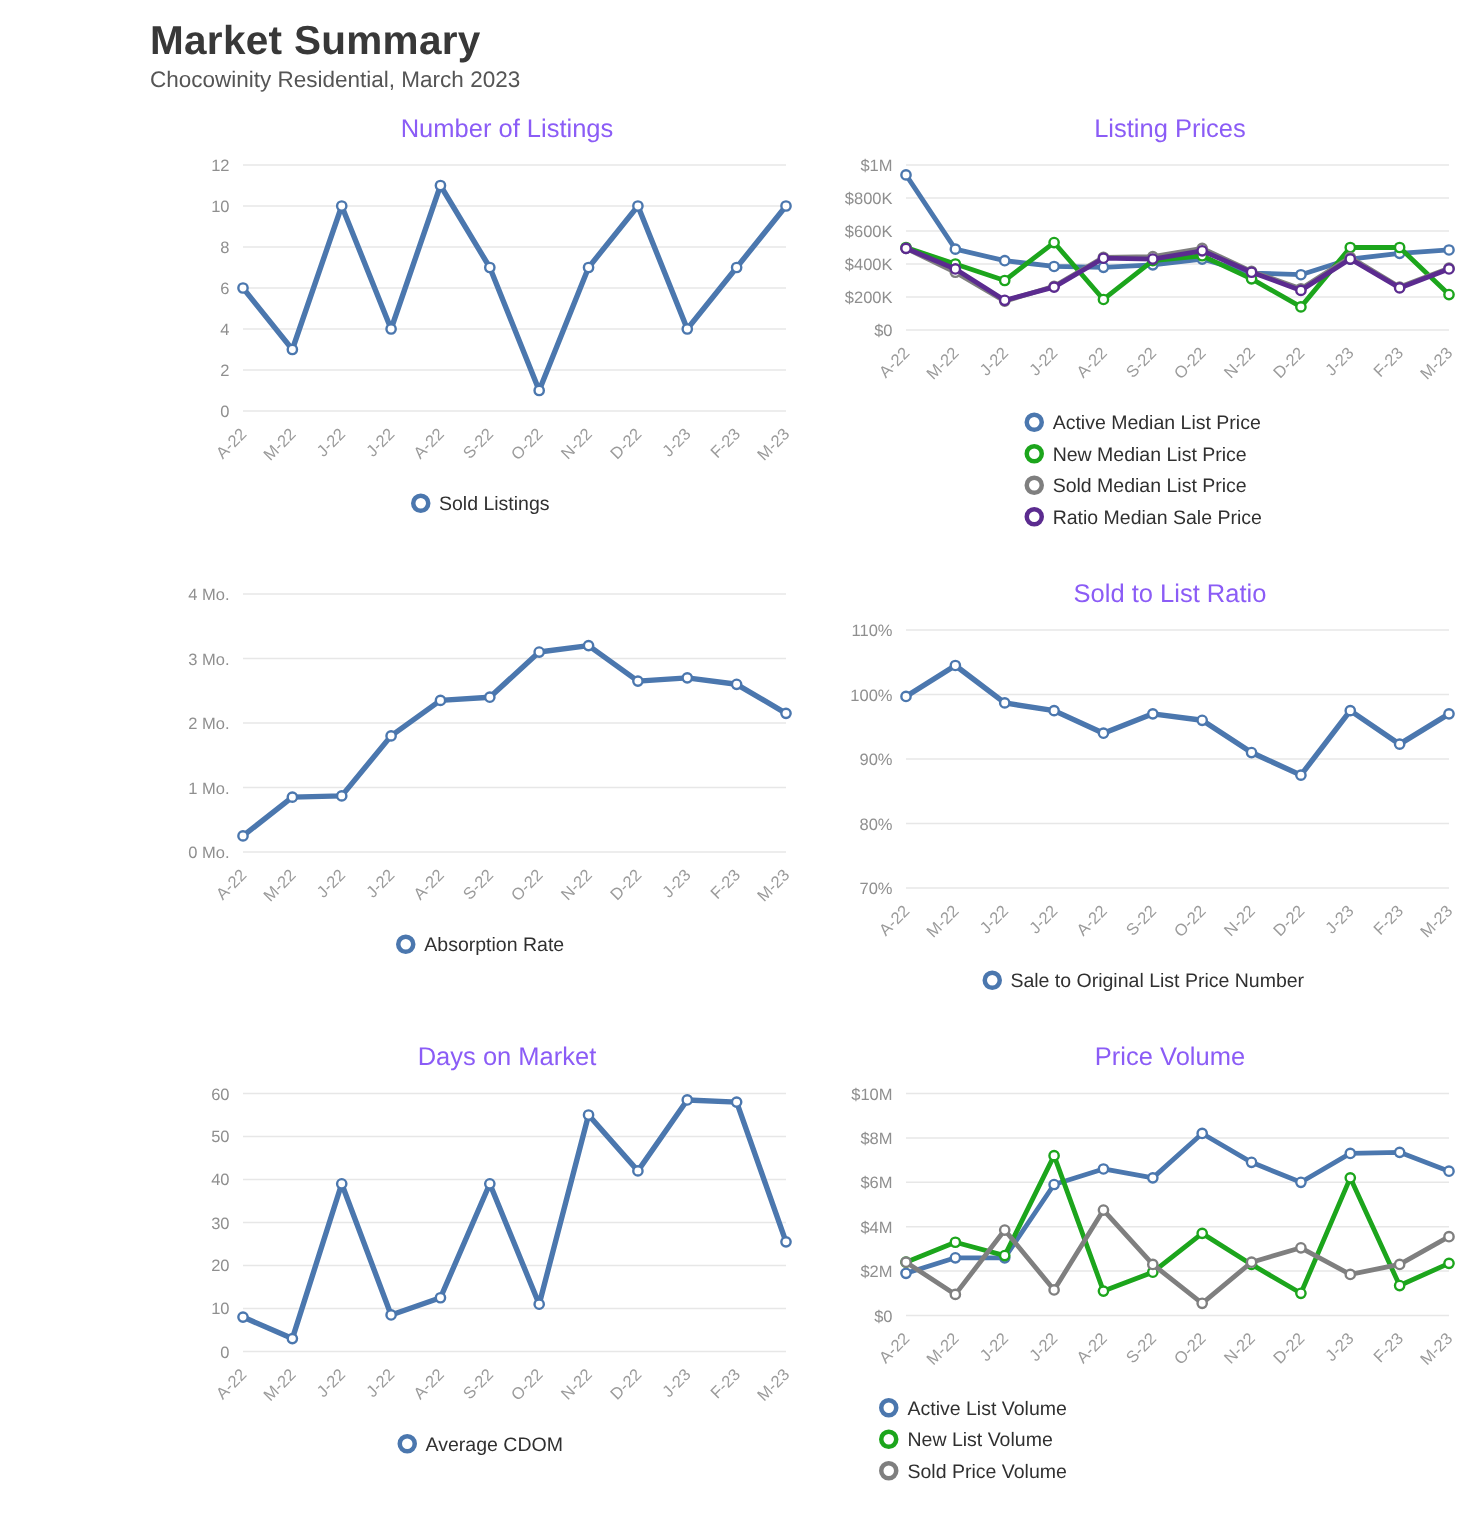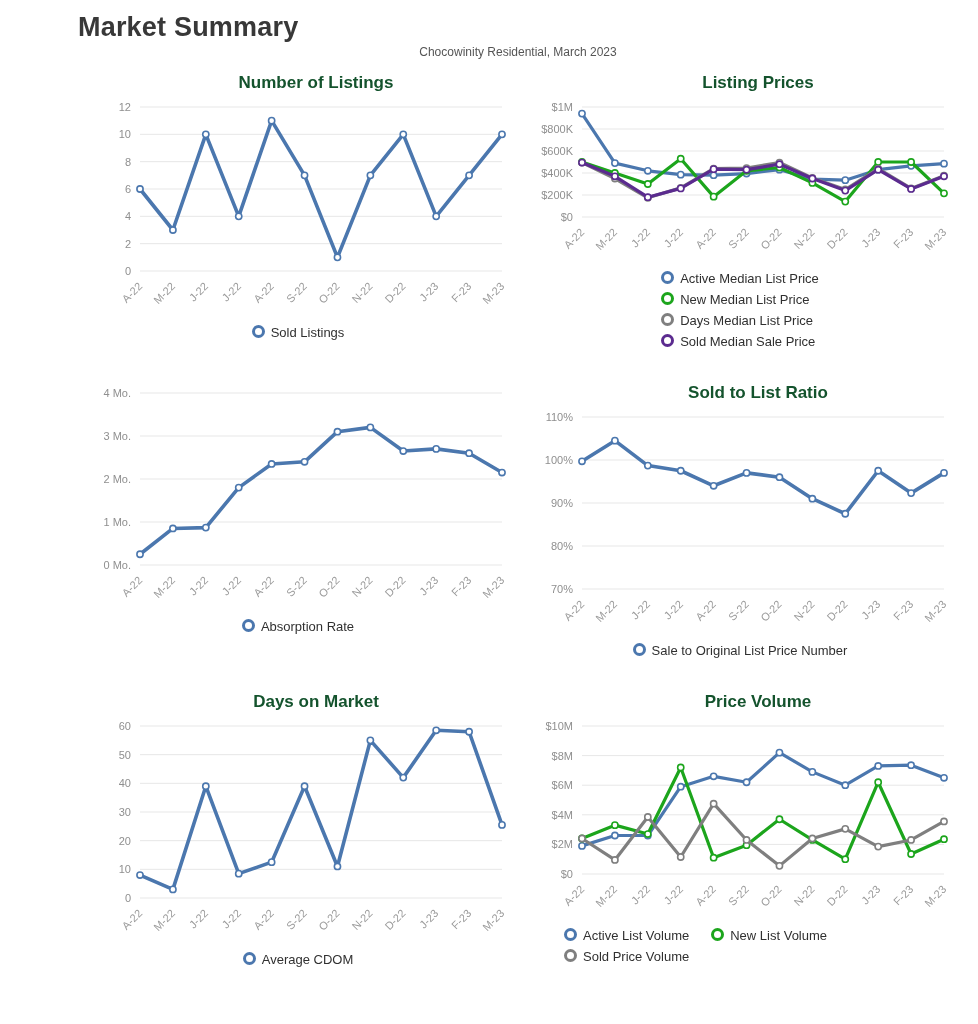--- a/index.html
+++ b/index.html
@@ -2,58 +2,58 @@
 <html><head>
 <meta charset="utf-8">
 <style>
   * { box-sizing: border-box; margin: 0; padding: 0; }
   html, body {
     width: 978px; height: 1024px;
     background: #ffffff;
     font-family: "Liberation Sans", sans-serif;
     overflow: hidden;
   }
-  .page { padding: 12px 20px 0 78px; }
+  .page { padding: 12px 20px 0 78px; margin-left: 22px; }
   .hdr-title { font-size: 27px; font-weight: 700; color: #383838; letter-spacing: .2px; }
-  .hdr-sub   { font-size: 12px; color: #555555; margin-top: 2px; text-align: center; }
+  .hdr-sub   { font-size: 15px; color: #555555; margin-top: 2px; }
 
   .grid {
     margin-top: 14px;
     display: grid;
     grid-template-columns: 440px 440px;
     column-gap: 2px;
     row-gap: 34px;
   }
   .chart-card { width: 440px; }
   .chart-title {
-    font-size: 17px; font-weight: 700; color: #14532d;
+    font-size: 17px; font-weight: 400; color: #8b5cf6;
     text-align: center; padding-left: 36px; margin-bottom: 4px;
   }
   svg.plot { display: block; }
 
   .legend {
     display: flex; justify-content: center; align-items: flex-start;
     gap: 4px 26px; flex-wrap: wrap;
     font-size: 13px; color: #303030; margin-top: 2px;
   }
-  .legend-item { display: flex; gap: 6px; white-space: nowrap; }
+  .legend-item { display: flex; align-items: center; gap: 6px; white-space: nowrap; }
   .ring {
     width: 13px; height: 13px; border-radius: 50%;
     border: 3.5px solid #888; background: #fff; flex: 0 0 auto;
   }
   
   .chart-card.legend-stack .legend {
     flex-direction: column; align-items: flex-start;
     width: fit-content; margin-left: auto; margin-right: auto;
     gap: 6px;
   }
   
   .chart-card.legend-wrap .legend {
     width: 352px; margin-left: auto; margin-right: auto;
-    justify-content: flex-start; gap: 6px 22px;
+    justify-content: flex-start; gap: 6px 22px; flex-direction: column;
   }
 </style>
 </head>
 <body>
 
 <div class="page">
 
   <header>
     <div class="hdr-title">Market Summary</div>
     <div class="hdr-sub">Chocowinity Residential, March 2023</div>
@@ -196,25 +196,25 @@
           <span class="legend-item">
             <span class="ring" style="border-color: rgb(75, 119, 174);"></span>
             <span>Active Median List Price</span>
           </span>
           <span class="legend-item">
             <span class="ring" style="border-color: rgb(28, 165, 28);"></span>
             <span>New Median List Price</span>
           </span>
           <span class="legend-item">
             <span class="ring" style="border-color: rgb(127, 127, 127);"></span>
-            <span>Days Median List Price</span>
+            <span>Sold Median List Price</span>
           </span>
           <span class="legend-item">
             <span class="ring" style="border-color: rgb(91, 43, 143);"></span>
-            <span>Sold Median Sale Price</span>
+            <span>Ratio Median Sale Price</span>
           </span>
         </div>
     </section>
 
     <section class="chart-card">
       <svg class="plot" width="440" height="234">
           <line x1="62" y1="182" x2="424" y2="182" stroke="#e7e7e7" stroke-width="1"></line>
           <text x="53" y="186" text-anchor="end" font-size="11" fill="#8f8f8f">0 Mo.</text>
           <line x1="62" y1="139" x2="424" y2="139" stroke="#e7e7e7" stroke-width="1"></line>
           <text x="53" y="143" text-anchor="end" font-size="11" fill="#8f8f8f">1 Mo.</text>

